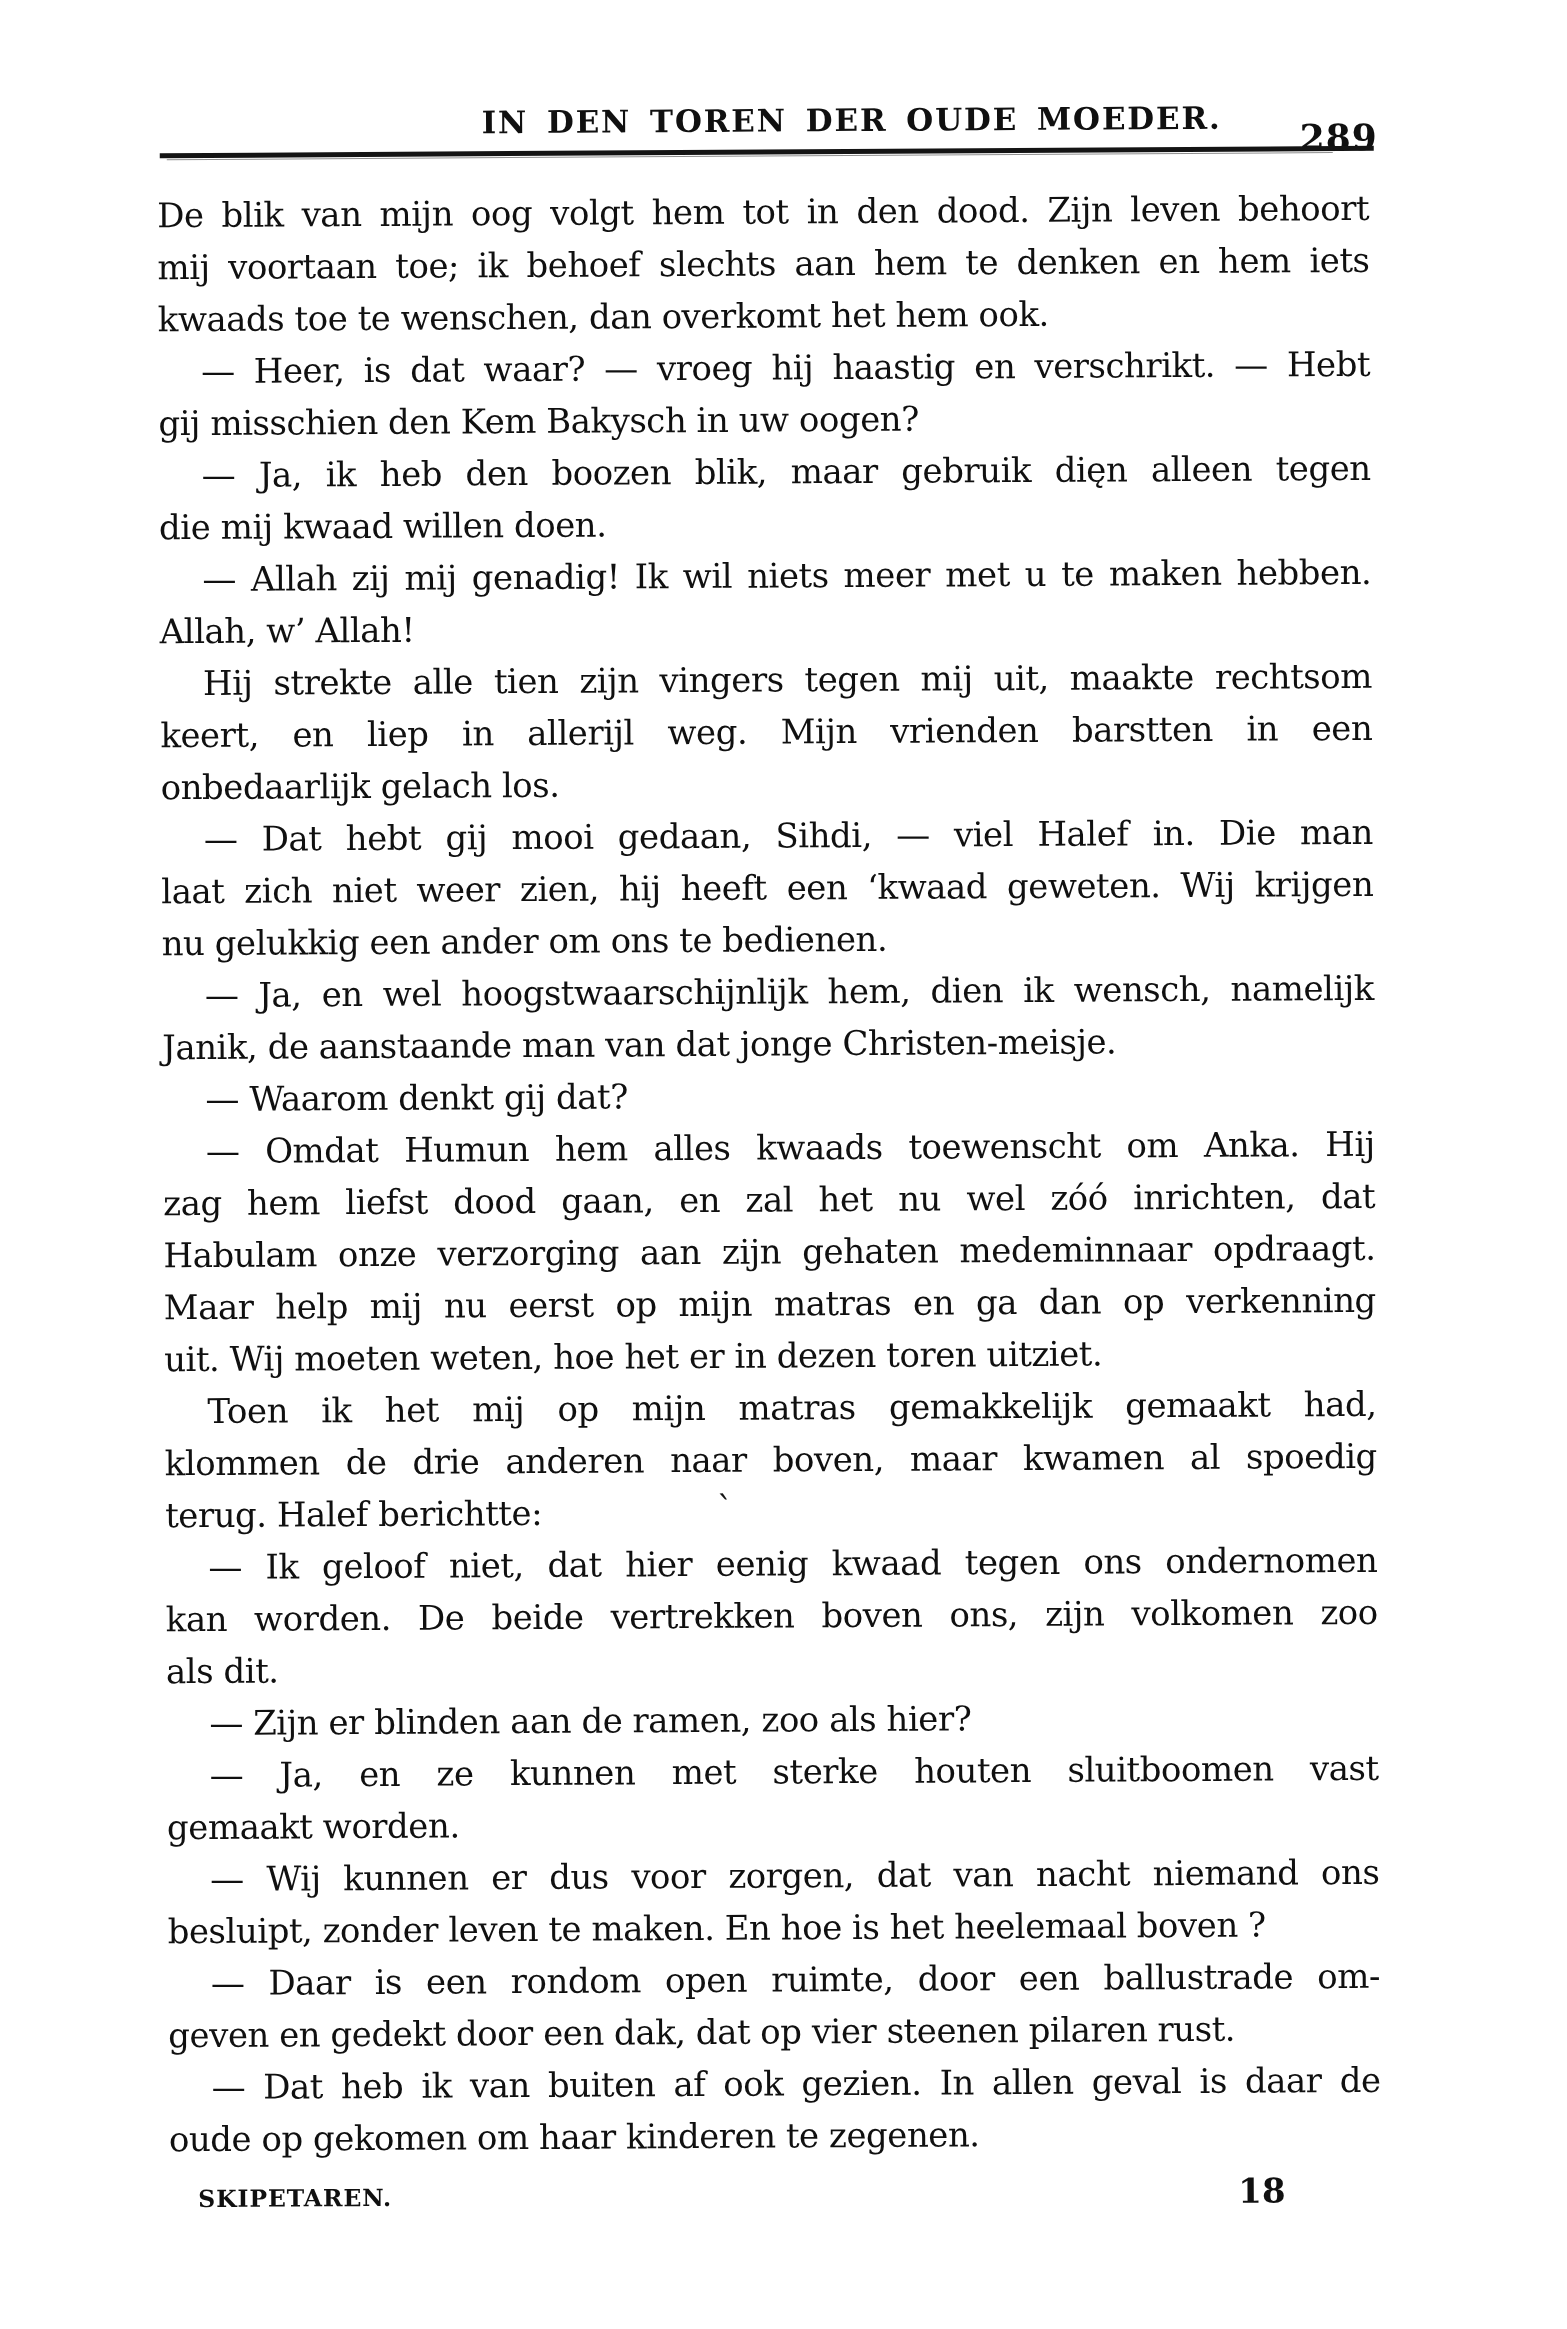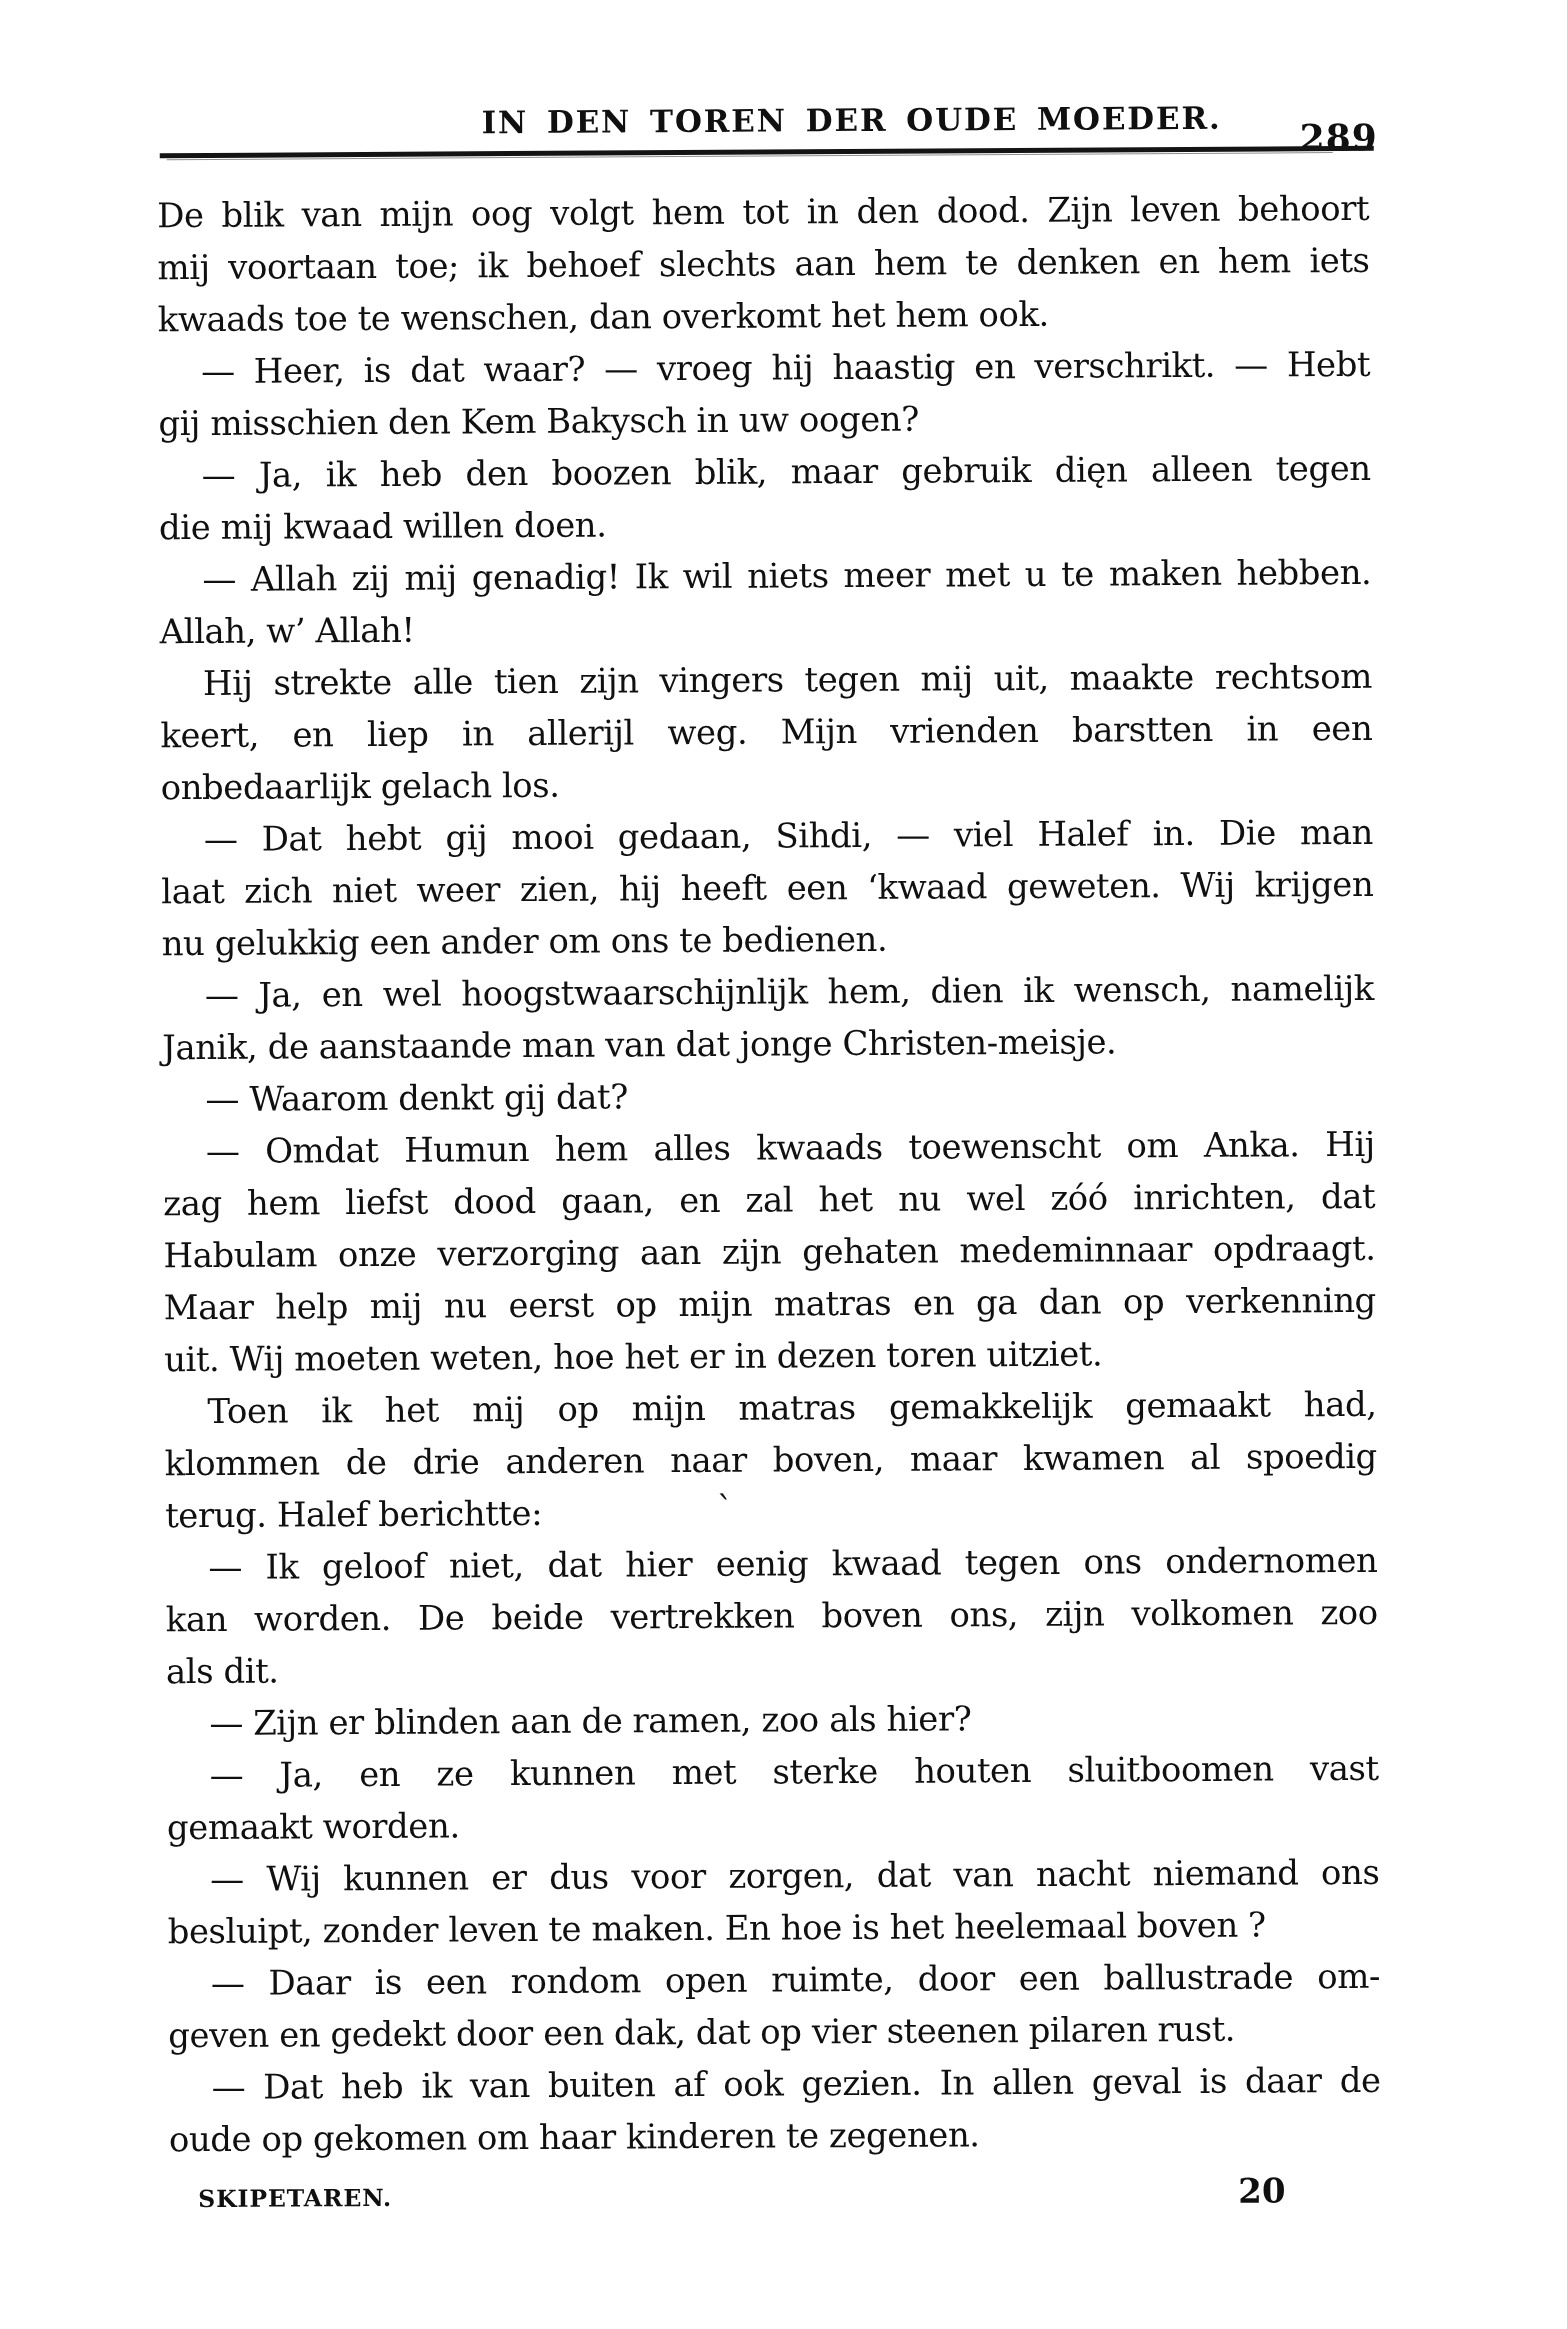--- a/index.html
+++ b/index.html
@@ -181,16 +181,16 @@
       <div class="paragraph">
         <div class="line indent">— Dat heb ik van buiten af ook gezien. In allen geval is daar de</div>
         <div class="line last">oude op gekomen om haar kinderen te zegenen.</div>
       </div>
     </div>
 
   <div class="stray-mark">`</div>
 
   <div class="footer-sig">SKIPETAREN.</div>
 
-  <div class="footer-page">20</div>
+  <div class="footer-page">18</div>
 
 </div>
 
 
 </body></html>

